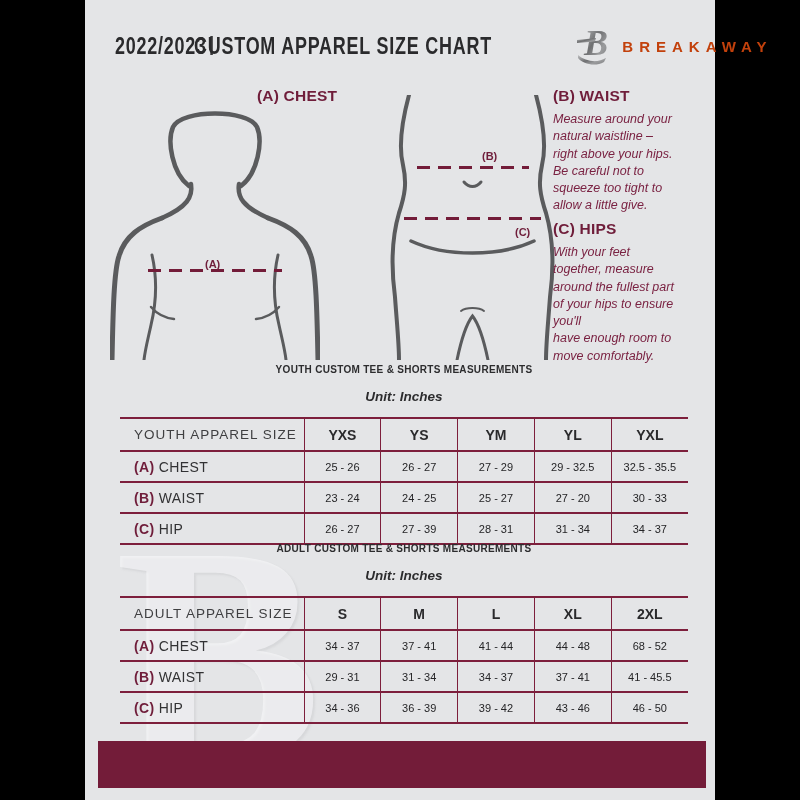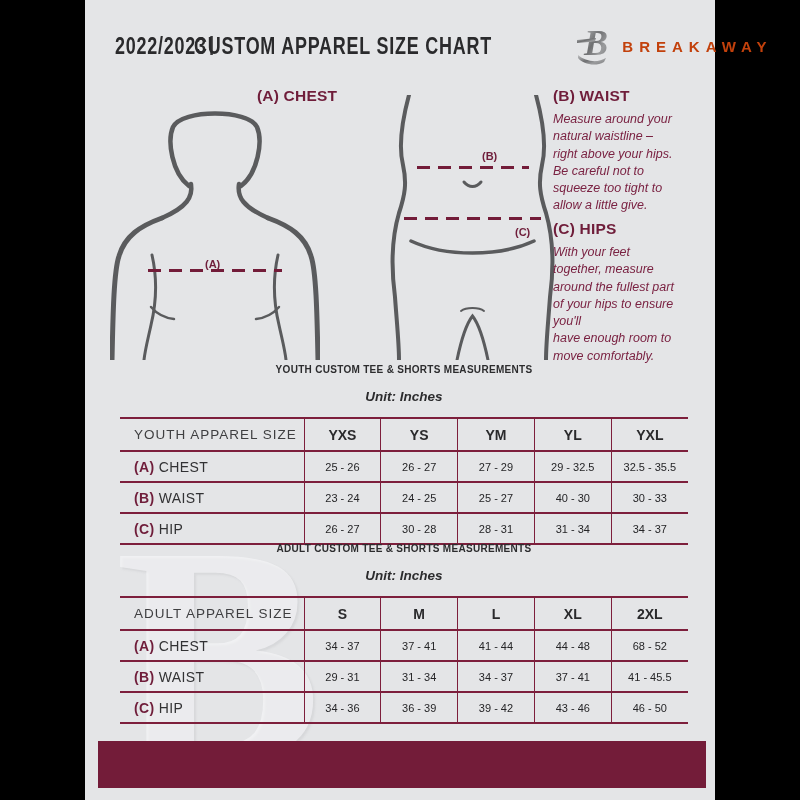--- a/index.html
+++ b/index.html
@@ -179,29 +179,29 @@
           <td class="val">29 - 32.5</td>
           <td class="val">32.5 - 35.5</td>
         </tr>
         <tr>
           <td class="rowlabel">
             <span class="pfx">(B)</span><span>WAIST</span>
           </td>
           <td class="val">23 - 24</td>
           <td class="val">24 - 25</td>
           <td class="val">25 - 27</td>
-          <td class="val">40 - 30</td>
+          <td class="val">27 - 20</td>
           <td class="val">30 - 33</td>
         </tr>
         <tr>
           <td class="rowlabel">
             <span class="pfx">(C)</span><span>HIP</span>
           </td>
           <td class="val">26 - 27</td>
-          <td class="val">30 - 28</td>
+          <td class="val">27 - 39</td>
           <td class="val">28 - 31</td>
           <td class="val">31 - 34</td>
           <td class="val">34 - 37</td>
         </tr>
       </tbody>
     </table>
   </div>
 
   <div class="tsection adult">
     <div class="sec-title">ADULT CUSTOM TEE &amp; SHORTS MEASUREMENTS</div>

